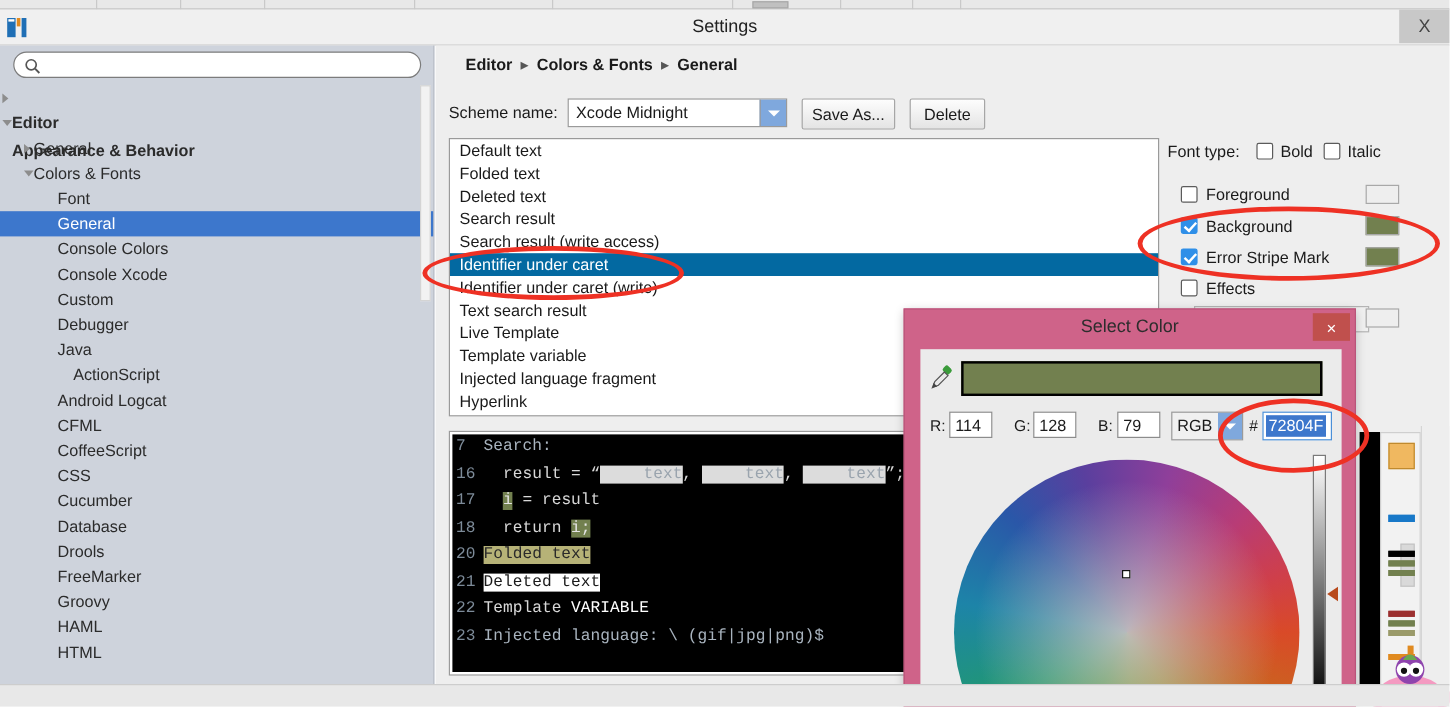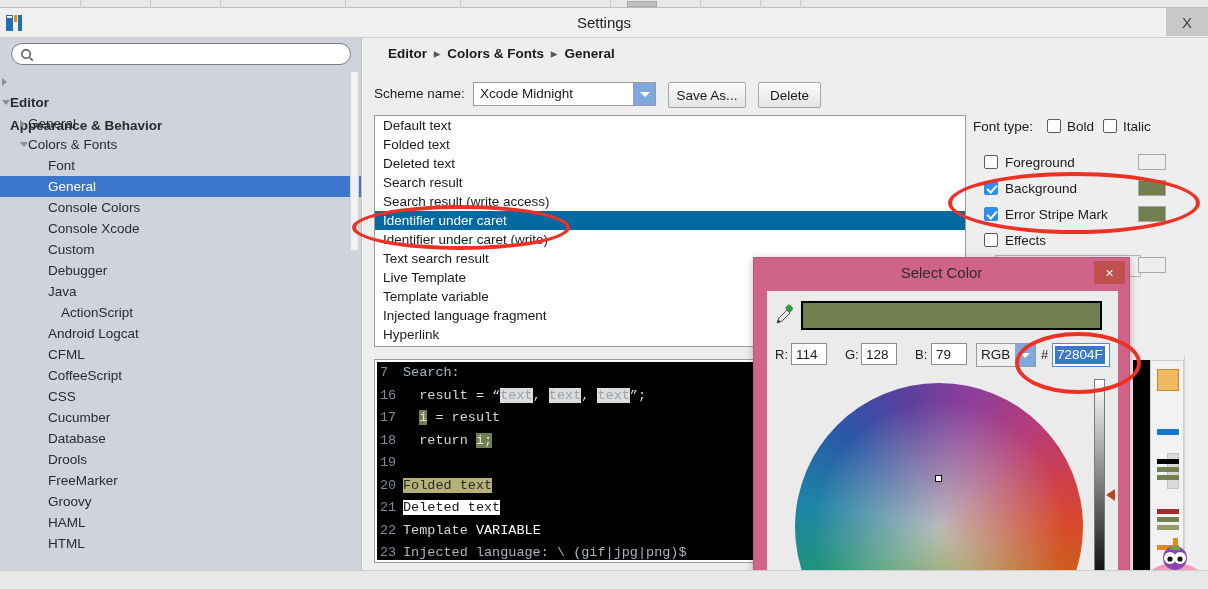--- a/index.html
+++ b/index.html
@@ -149,21 +149,21 @@
   }
   .preview-inner {
     position: relative; width: 100%; height: 100%;
     background: #000000; overflow: hidden;
     font-family: "Liberation Mono", monospace; font-size: 13.5px;
   }
   .code-line { height: 22.5px; line-height: 22.5px; white-space: pre; }
   .ln { display: inline-block; width: 26px; color: #7d8b99; text-align: left; padding-left: 3px; }
   .c-def { color: #d8d8d8; }
   .c-dim { color: #a9b4bf; }
-  .hl-search { background: #dcdcdc; color: #9aa4ae; }
+  .hl-search { background: #dcdcdc; color: #9aa4ae; padding-left: 36px; }
   .hl-ident  { background: #72804f; color: #e6e6e6; }
   .hl-folded { background: #b6b277; color: #2a2a2a; }
   .hl-deleted{ background: #ffffff; color: #1a1a1a; }
   .c-tmpl { color: #ffffff; }
 
   
   .opts { position: absolute; left: 610px; top: 77px; width: 232px; }
   .opt-line { position: relative; height: 24px; }
   .cb {
     position: absolute; width: 14px; height: 14px;
@@ -461,21 +461,20 @@
         <div class="attr-row">Hyperlink</div>
         <div class="attr-row">Followed hyperlink</div>
       </div>
 
     <div class="preview">
       <div class="preview-inner" id="preview-inner">
           <div class="code-line"><span class="ln">7</span><span class="c-dim">Search:</span></div>
           <div class="code-line"><span class="ln">16</span><span class="c-def">  result = “</span><span class="hl-search">text</span><span class="c-def">, </span><span class="hl-search">text</span><span class="c-def">, </span><span class="hl-search">text</span><span class="c-def">”;</span></div>
           <div class="code-line"><span class="ln">17</span><span class="c-def">  </span><span class="hl-ident">i</span><span class="c-def"> = result</span></div>
           <div class="code-line"><span class="ln">18</span><span class="c-def">  return </span><span class="hl-ident">i;</span></div>
-          <div class="code-line"><span class="ln">19</span><span class="c-def"></span></div>
           <div class="code-line"><span class="ln">20</span><span class="hl-folded">Folded text</span></div>
           <div class="code-line"><span class="ln">21</span><span class="hl-deleted">Deleted text</span></div>
           <div class="code-line"><span class="ln">22</span><span class="c-def">Template </span><span class="c-tmpl">VARIABLE</span></div>
           <div class="code-line"><span class="ln">23</span><span class="c-dim">Injected language: \ (gif|jpg|png)$</span></div>
         </div>
     </div>
 
     <div class="opts">
       <div class="opt-line">
         <span class="opt-label" style="left:0; top:4px;">Font type:</span>

